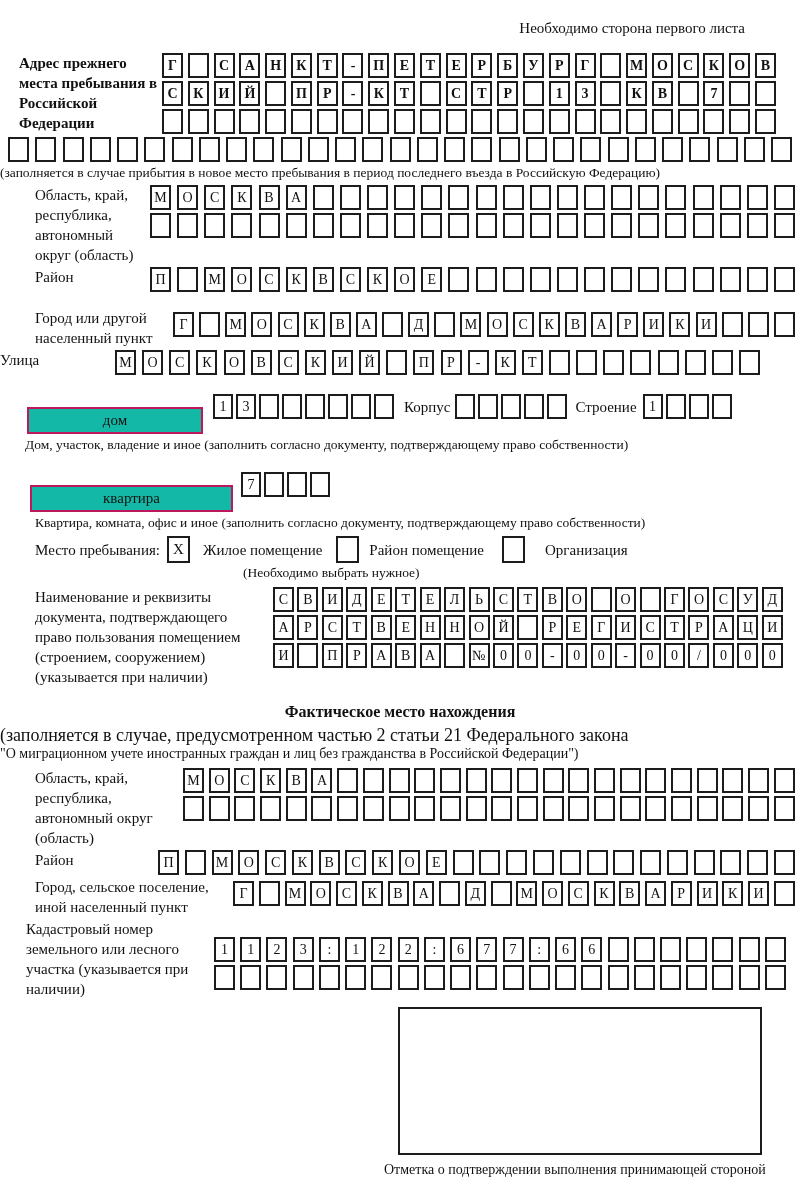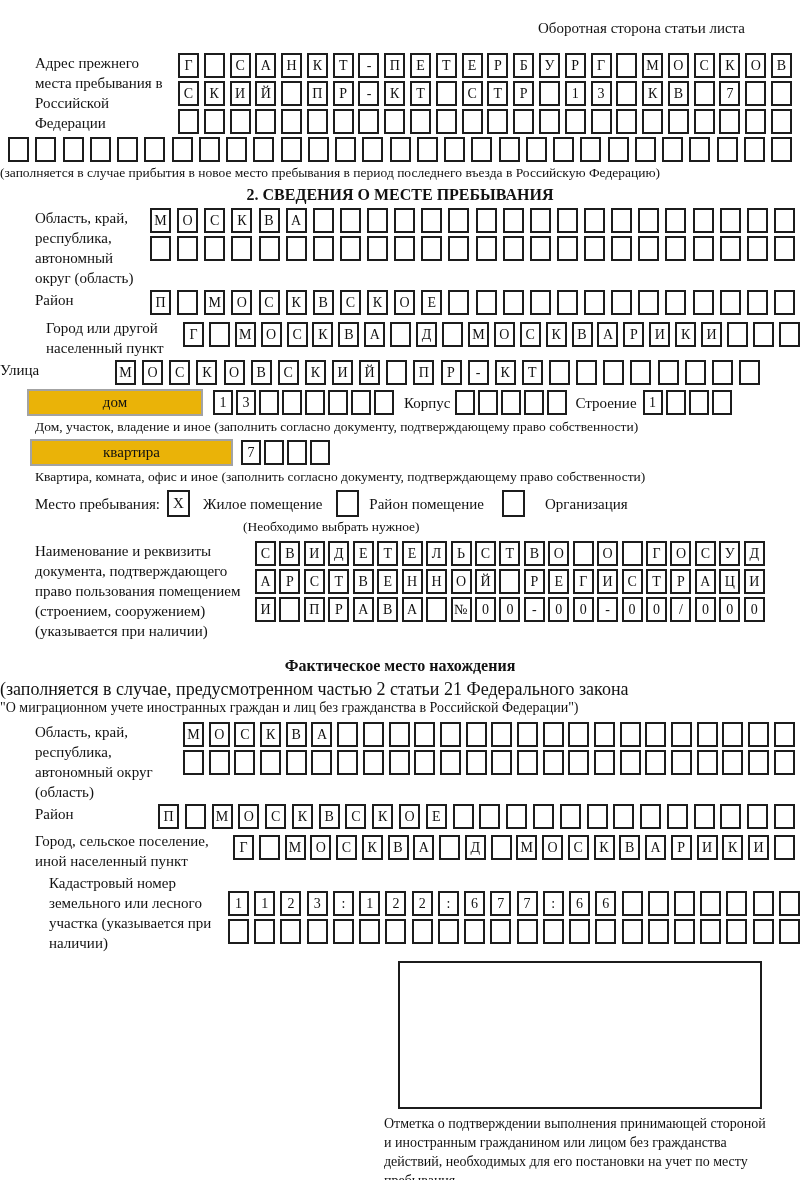--- a/index.html
+++ b/index.html
@@ -14,40 +14,40 @@
   .cells { display:flex; justify-content:space-between; }
   .cells + .cells { margin-top:3px; }
   .cell {
     flex:0 0 21px; width:21px; height:25px; box-sizing:border-box;
     border:2px solid #1c1c1c; display:flex; align-items:center; justify-content:center;
     font-size:14px; line-height:1; background:#fff;
   }
   .cells.gapped { justify-content:flex-start; gap:3px; }
   .cells.gapped .cell { flex:0 0 20px; width:20px; }
   .wide-box {
-    box-sizing:border-box; border:2px solid #a3a3a3; height:27px;
-    display:flex; align-items:center; justify-content:center; font-size:15px; background:#eab308;
+    box-sizing:border-box; border:2px solid #be185d; height:27px;
+    display:flex; align-items:center; justify-content:center; font-size:15px; background:#14b8a6;margin-top:28px;
   }
   .check {
     box-sizing:border-box; width:23px; height:27px; border:2px solid #1c1c1c;
     display:flex; align-items:center; justify-content:center; font-size:15px; background:#fff;
   }
   .caption { font-size:13.5px; line-height:16px; }
   .center { text-align:left; }
   .h-bold { font-weight:bold; font-size:16px; text-align:center; }
   .stamp-box { box-sizing:border-box; border:2px solid #1c1c1c; background:#fff; }
 </style>
 </head>
 <body>
 
 <div class="page">
 
-  <div class="corner">Оборотная сторона статьи листа</div>
-
-  <div class="flex-row" style="padding-left:35px; margin-top:16px;">
+  <div class="corner">Необходимо сторона первого листа</div>
+
+  <div class="flex-row" style="padding-left:19px; margin-top:16px;font-weight:bold;">
     <div class="lbl" style="width:140px;">Адрес прежнего места пребывания в Российской Федерации</div>
     <div style="margin-left:3px;">
       <div class="cells" style="width:614px;">
           <div class="cell">Г</div>
           <div class="cell"></div>
           <div class="cell">С</div>
           <div class="cell">А</div>
           <div class="cell">Н</div>
           <div class="cell">К</div>
           <div class="cell">Т</div>
@@ -149,21 +149,20 @@
       <div class="cell"></div>
       <div class="cell"></div>
       <div class="cell"></div>
       <div class="cell"></div>
       <div class="cell"></div>
       <div class="cell"></div>
       <div class="cell"></div>
     </div>
   <div class="caption center" style="margin-top:3px;">(заполняется в случае прибытия в новое место пребывания в период последнего въезда в Российскую Федерацию)</div>
 
-  <div class="h-bold" style="margin-top:5px;">2. СВЕДЕНИЯ О МЕСТЕ ПРЕБЫВАНИЯ</div>
 
   <div class="flex-row" style="padding-left:35px; margin-top:4px;">
     <div class="lbl" style="width:112px;">Область, край, республика, автономный округ (область)</div>
     <div style="margin-left:3px;">
       <div class="cells" style="width:645px;">
           <div class="cell">М</div>
           <div class="cell">О</div>
           <div class="cell">С</div>
           <div class="cell">К</div>
           <div class="cell">В</div>
@@ -239,21 +238,21 @@
         <div class="cell"></div>
         <div class="cell"></div>
         <div class="cell"></div>
         <div class="cell"></div>
         <div class="cell"></div>
         <div class="cell"></div>
         <div class="cell"></div>
       </div>
   </div>
 
-  <div class="flex-row" style="padding-left:46px; margin-top:3px;">
+  <div class="flex-row" style="padding-left:35px; margin-top:16px;">
     <div class="lbl" style="width:135px;">Город или другой населенный пункт</div>
     <div class="cells" style="width:622px; margin-left:3px; margin-top:4px;">
         <div class="cell">Г</div>
         <div class="cell"></div>
         <div class="cell">М</div>
         <div class="cell">О</div>
         <div class="cell">С</div>
         <div class="cell">К</div>
         <div class="cell">В</div>
         <div class="cell">А</div>
@@ -327,21 +326,21 @@
         <div class="cell"></div>
       </div>
     <div class="lbl" style="margin-left:8px;">Строение</div>
     <div class="cells gapped" style="margin-left:6px;">
         <div class="cell">1</div>
         <div class="cell"></div>
         <div class="cell"></div>
         <div class="cell"></div>
       </div>
   </div>
-  <div class="caption" style="padding-left:35px; margin-top:3px;">Дом, участок, владение и иное (заполнить согласно документу, подтверждающему право собственности)</div>
+  <div class="caption" style="padding-left:25px; margin-top:3px;">Дом, участок, владение и иное (заполнить согласно документу, подтверждающему право собственности)</div>
 
   <div class="flex-row" style="padding-left:30px; margin-top:4px; align-items:center;">
     <div class="wide-box" style="width:203px;">квартира</div>
     <div class="cells gapped" style="margin-left:8px;">
         <div class="cell">7</div>
         <div class="cell"></div>
         <div class="cell"></div>
         <div class="cell"></div>
       </div>
   </div>
@@ -351,21 +350,21 @@
     <div class="lbl">Место пребывания:</div>
     <div class="check" style="margin-left:7px;">X</div>
     <div class="lbl" style="margin-left:13px;">Жилое помещение</div>
     <div class="check" style="margin-left:14px;"></div>
     <div class="lbl" style="margin-left:10px;">Район помещение</div>
     <div class="check" style="margin-left:18px;"></div>
     <div class="lbl" style="margin-left:20px;">Организация</div>
   </div>
   <div class="caption" style="padding-left:243px; margin-top:2px;">(Необходимо выбрать нужное)</div>
 
-  <div class="flex-row" style="padding-left:35px; margin-top:6px;">
+  <div class="flex-row" style="padding-left:35px; margin-top:6px;gap:18px;">
     <div class="lbl" style="width:212px;">Наименование и реквизиты документа, подтверждающего право пользования помещением (строением, сооружением) (указывается при наличии)</div>
     <div style="margin-left:8px;">
       <div class="cells" style="width:510px;">
           <div class="cell">С</div>
           <div class="cell">В</div>
           <div class="cell">И</div>
           <div class="cell">Д</div>
           <div class="cell">Е</div>
           <div class="cell">Т</div>
           <div class="cell">Е</div>
@@ -546,21 +545,21 @@
         <div class="cell">В</div>
         <div class="cell">А</div>
         <div class="cell">Р</div>
         <div class="cell">И</div>
         <div class="cell">К</div>
         <div class="cell">И</div>
         <div class="cell"></div>
       </div>
   </div>
 
-  <div class="flex-row" style="padding-left:49px; margin-top:2px;">
+  <div class="flex-row" style="padding-left:26px; margin-top:2px;">
     <div class="lbl" style="width:185px;">Кадастровый номер земельного или лесного участка (указывается при наличии)</div>
     <div style="margin-left:3px; margin-top:18px;">
       <div class="cells" style="width:572px;">
           <div class="cell">1</div>
           <div class="cell">1</div>
           <div class="cell">2</div>
           <div class="cell">3</div>
           <div class="cell">:</div>
           <div class="cell">1</div>
           <div class="cell">2</div>

